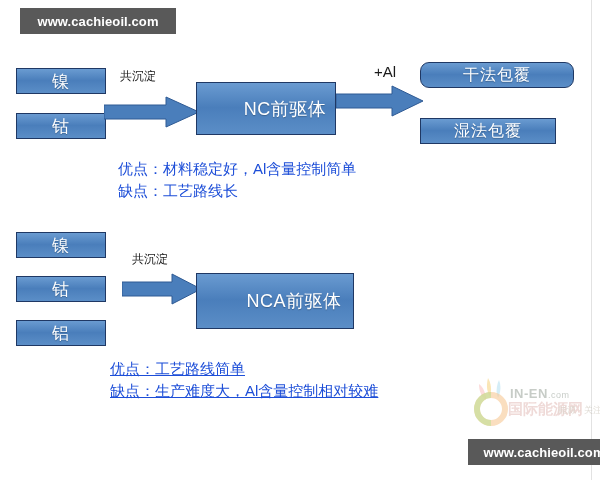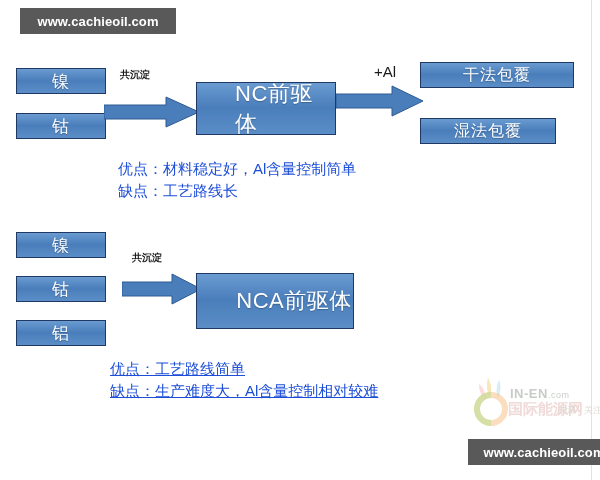--- a/index.html
+++ b/index.html
@@ -71,60 +71,60 @@
     align-items: center;
     justify-content: center;
     text-shadow: 0 1px 1px rgba(0,0,0,0.25);
     font-weight: normal;
   }
   .box.small {
     font-size: 17px;
     letter-spacing: 1px;
   }
   .box.wide {
-    font-size: 22px;
+    font-size: 18px;
     letter-spacing: 0.5px;
     padding-left: 38px;
   }
   .box.coat {
     font-size: 16px;
     letter-spacing: 1px;
   }
 
   
   .box-ni1   { left: 16px;  top: 68px;  width: 90px;  height: 26px; }
   .box-co1   { left: 16px;  top: 113px; width: 90px;  height: 26px; }
   .box-ni2   { left: 16px;  top: 232px; width: 90px;  height: 26px; }
   .box-co2   { left: 16px;  top: 276px; width: 90px;  height: 26px; }
   .box-al2   { left: 16px;  top: 320px; width: 90px;  height: 26px; }
 
   
   .box-nc    { left: 196px; top: 82px;  width: 140px; height: 53px; }
   .box-nca   { left: 196px; top: 273px; width: 158px; height: 56px; }
 
   
-  .box-dry   { left: 420px; top: 62px;  width: 154px; height: 26px; }
+  .box-dry   { left: 420px; top: 62px;  width: 154px; height: 26px; border-radius: 9px; }
   .box-wet   { left: 420px; top: 118px; width: 136px; height: 26px; }
 
   
   .arrow {
     position: absolute;
   }
   .arrow svg { display: block; }
 
   .arrow-1 { left: 104px; top: 95px;  width: 96px;  height: 34px; }
   .arrow-2 { left: 336px; top: 84px;  width: 88px;  height: 34px; }
   .arrow-3 { left: 122px; top: 272px; width: 80px;  height: 34px; }
 
   
   .arrow-label {
     position: absolute;
-    font-size: 10px;
+    font-size: 12px;
     color: #1a1a1a;
-    font-weight: bold;
+    font-weight: normal;
     white-space: nowrap;
   }
   .lbl-cop1 { left: 120px; top: 68px; }
   .lbl-al   { left: 354px; top: 63px; font-size: 15px; font-weight: normal; margin-left: 20px; }
   .lbl-cop2 { left: 132px; top: 251px; }
 
   
   .notes {
     position: absolute;
     color: #1d4ed8;

